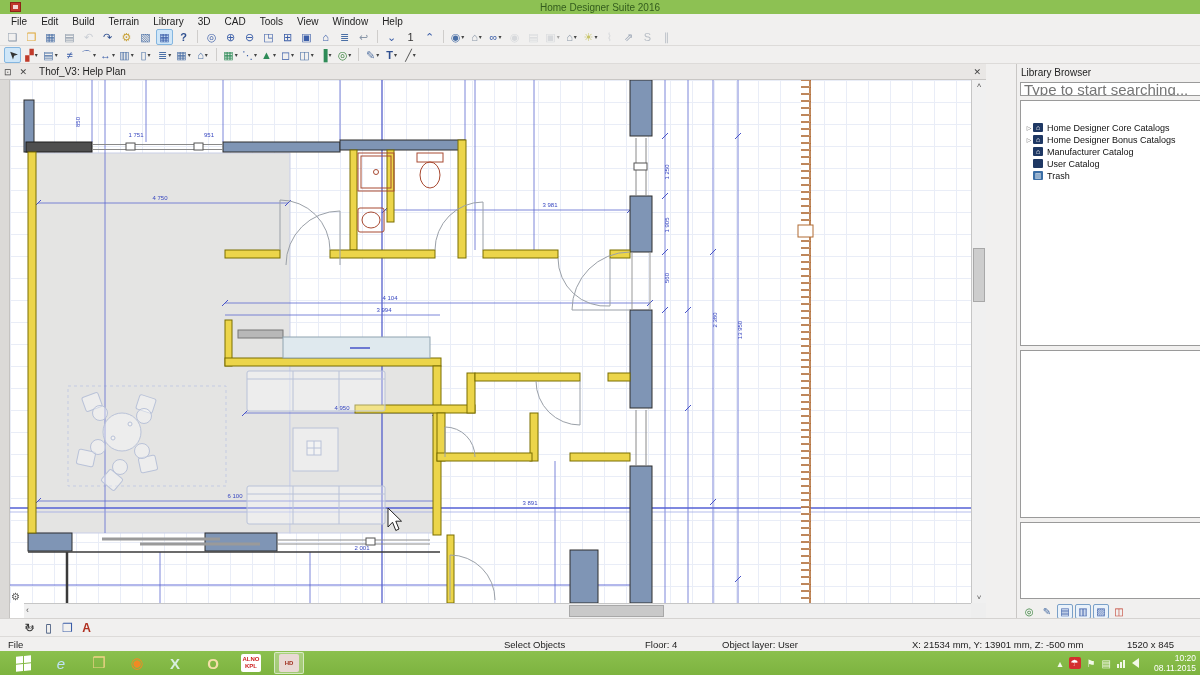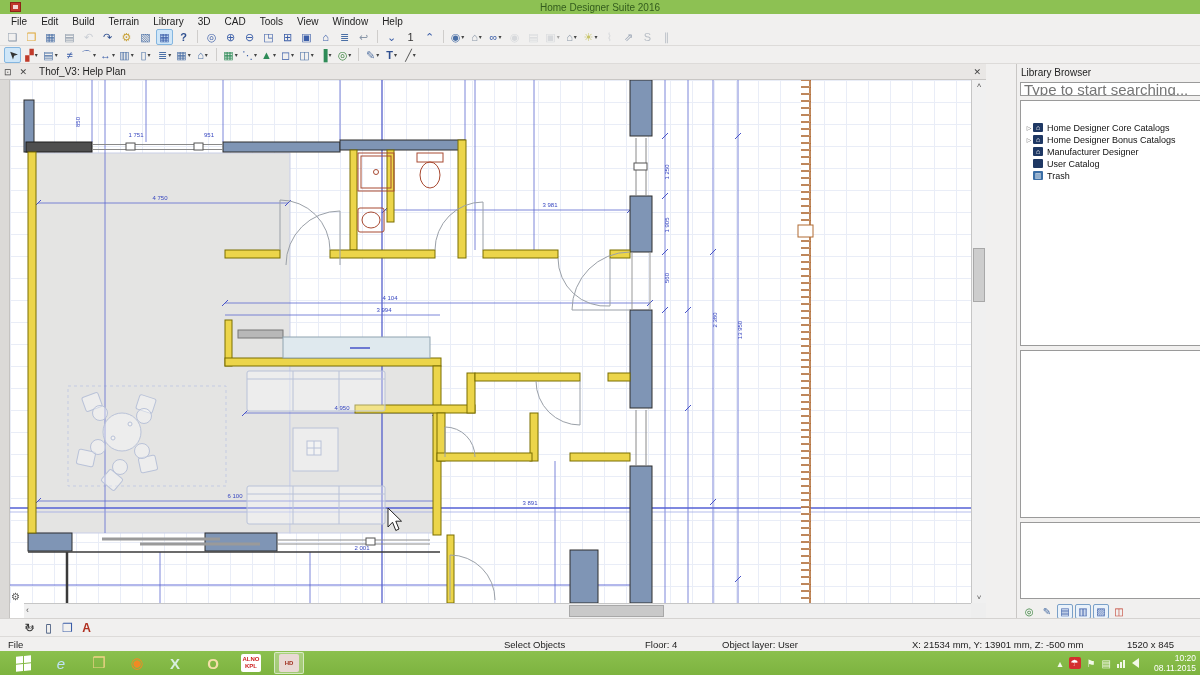--- a/index.html
+++ b/index.html
@@ -565,21 +565,21 @@
           <span class="tl">Home Designer Core Catalogs</span>
         </div>
         <div class="tree-row">
           <span class="tw">▷</span>
           <span class="ticon" style="background: rgb(31, 56, 100);">⌂</span>
           <span class="tl">Home Designer Bonus Catalogs</span>
         </div>
         <div class="tree-row">
           <span class="tw"></span>
           <span class="ticon" style="background: rgb(31, 56, 100);">⌂</span>
-          <span class="tl">Manufacturer Designer</span>
+          <span class="tl">Manufacturer Catalog</span>
         </div>
         <div class="tree-row">
           <span class="tw"></span>
           <span class="ticon" style="background: rgb(31, 56, 100);"></span>
           <span class="tl">User Catalog</span>
         </div>
         <div class="tree-row">
           <span class="tw"></span>
           <span class="ticon" style="background: rgb(59, 110, 165);">▥</span>
           <span class="tl">Trash</span>

